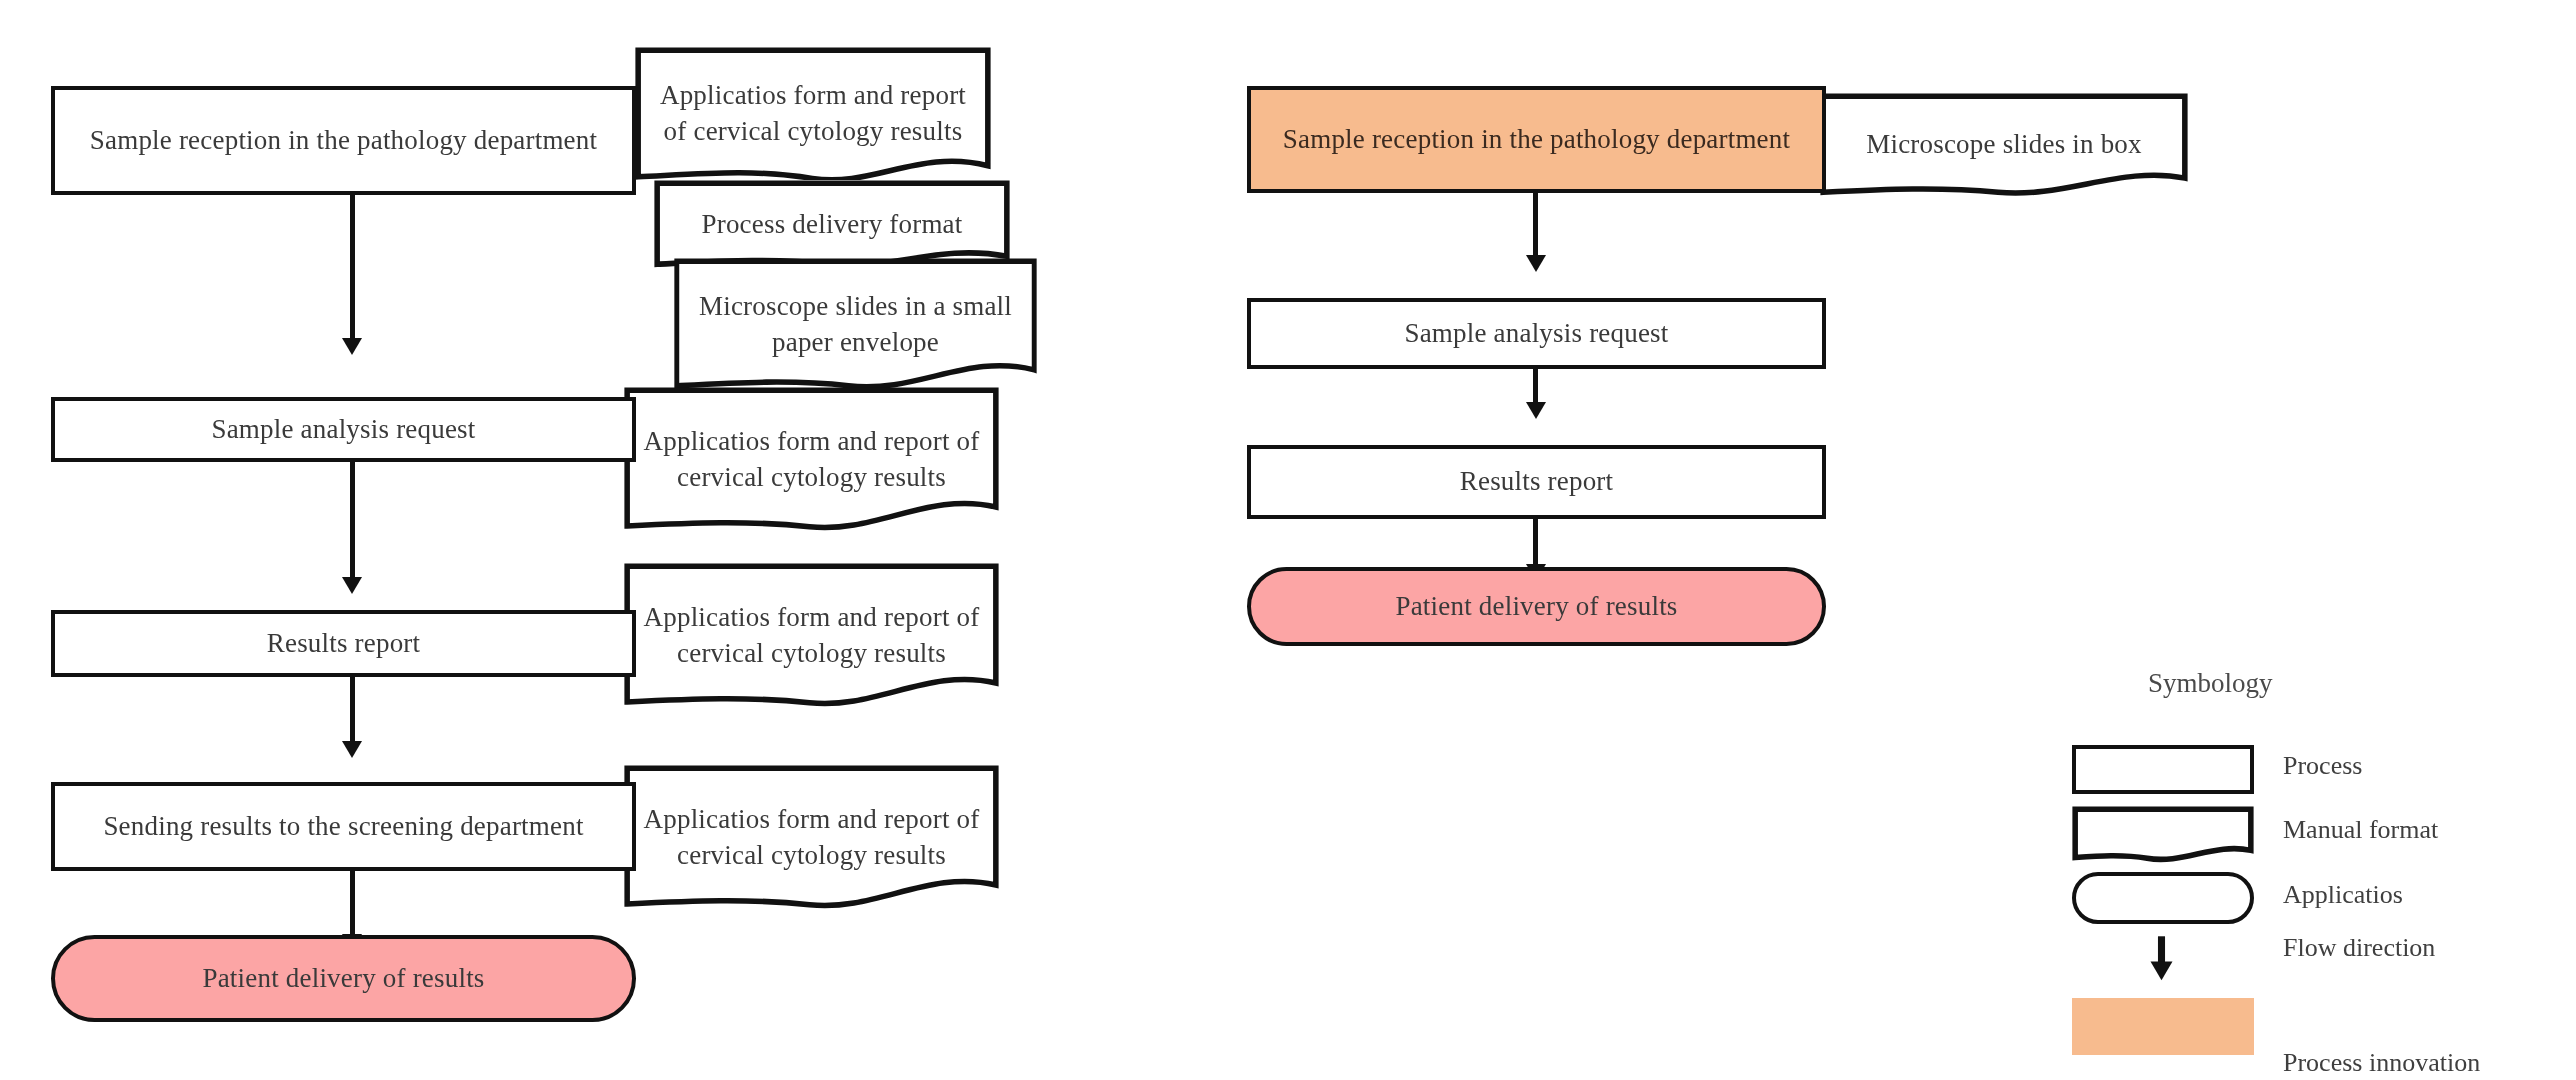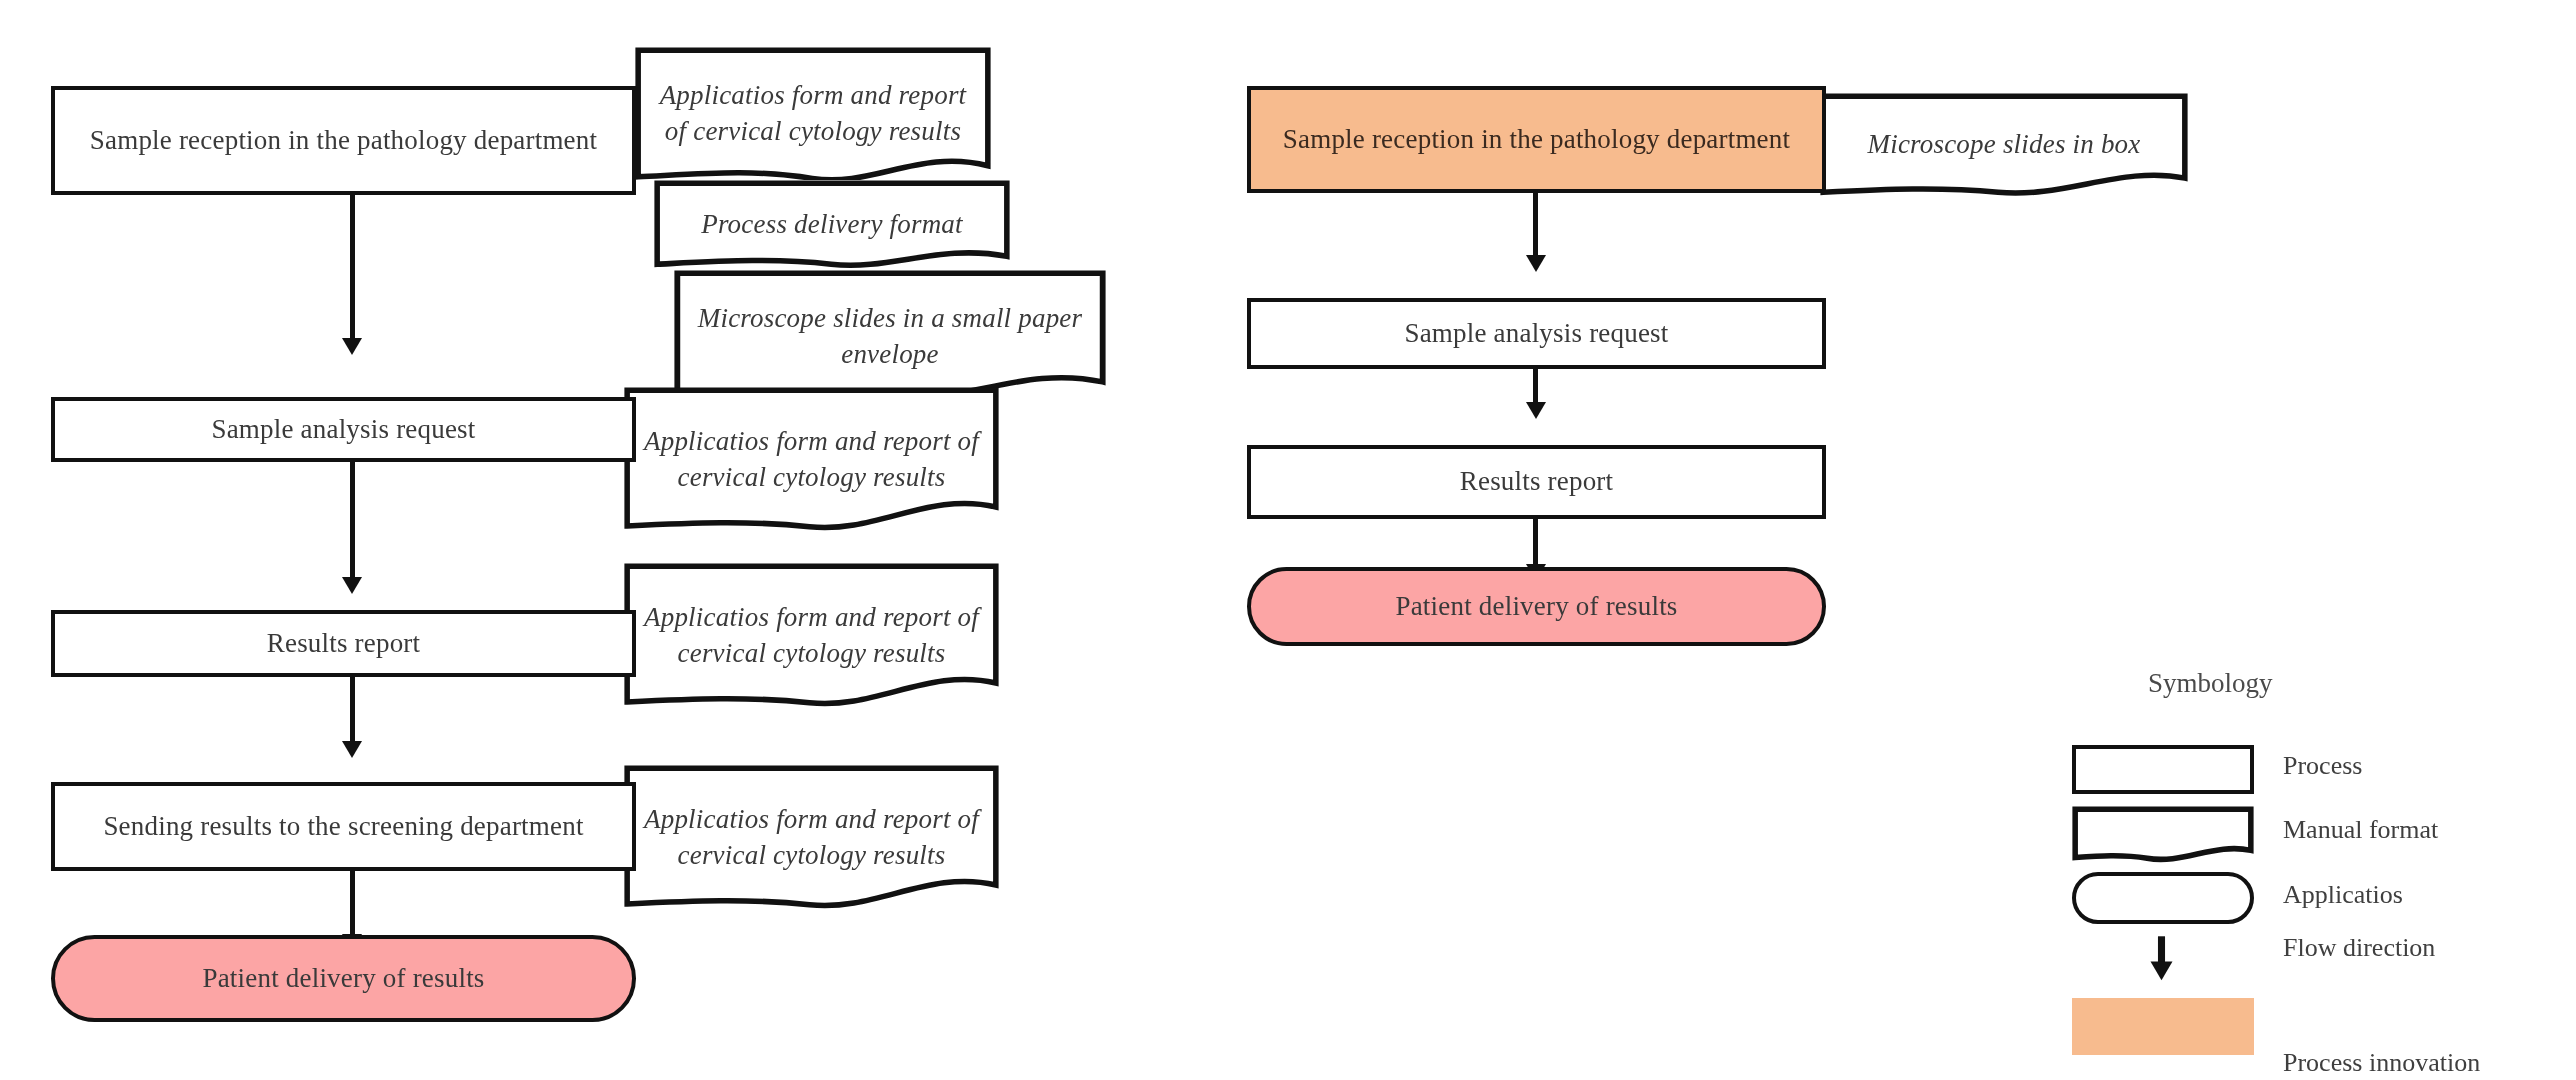--- a/index.html
+++ b/index.html
@@ -57,21 +57,20 @@
     width: 100%;
     height: 100%;
     display: block;
   }
   .manual .manual-text {
     position: relative;
     width: 100%;
     padding: 0 17.4px;
     box-sizing: border-box;
     z-index: 2;
-    font-style: italic;
   }
   .connector {
     position: absolute;
     background: #111111;
   }
   .arrow-head {
     position: absolute;
     width: 0;
     height: 0;
     border-left: 10.3px solid transparent;
@@ -122,21 +121,21 @@
     <div class="manual-text">Applicatios form and report of cervical cytology results</div>
   </div>
 
   <div class="node manual" style="left:654px; top:180px; width:356px; height:89px;">
     <svg class="manual-svg" viewBox="0 0 450 112" preserveAspectRatio="none">
       <path d="M4,4 L446,4 L446,96 C360,80 300,114 224,106 C150,98 86,102 4,106 Z" fill="#ffffff" stroke="#111111" stroke-width="7"></path>
     </svg>
     <div class="manual-text">Process delivery format</div>
   </div>
 
-  <div class="node manual" style="left:674px; top:258px; width:432px; height:134px;margin-top:12px;">
+  <div class="node manual" style="left:674px; top:258px; width:363px; height:134px;">
     <svg class="manual-svg" viewBox="0 0 520 170" preserveAspectRatio="none">
       <path d="M4,4 L516,4 L516,142 C420,120 350,172 250,162 C170,154 90,158 4,162 Z" fill="#ffffff" stroke="#111111" stroke-width="7"></path>
     </svg>
     <div class="manual-text">Microscope slides in a small paper envelope</div>
   </div>
 
   <div class="node manual" style="left:624px; top:387px; width:375px; height:146px;">
     <svg class="manual-svg" viewBox="0 0 475 185" preserveAspectRatio="none">
       <path d="M4,4 L471,4 L471,152 C385,132 320,186 235,177 C158,169 88,172 4,176 Z" fill="#ffffff" stroke="#111111" stroke-width="7"></path>
     </svg>

